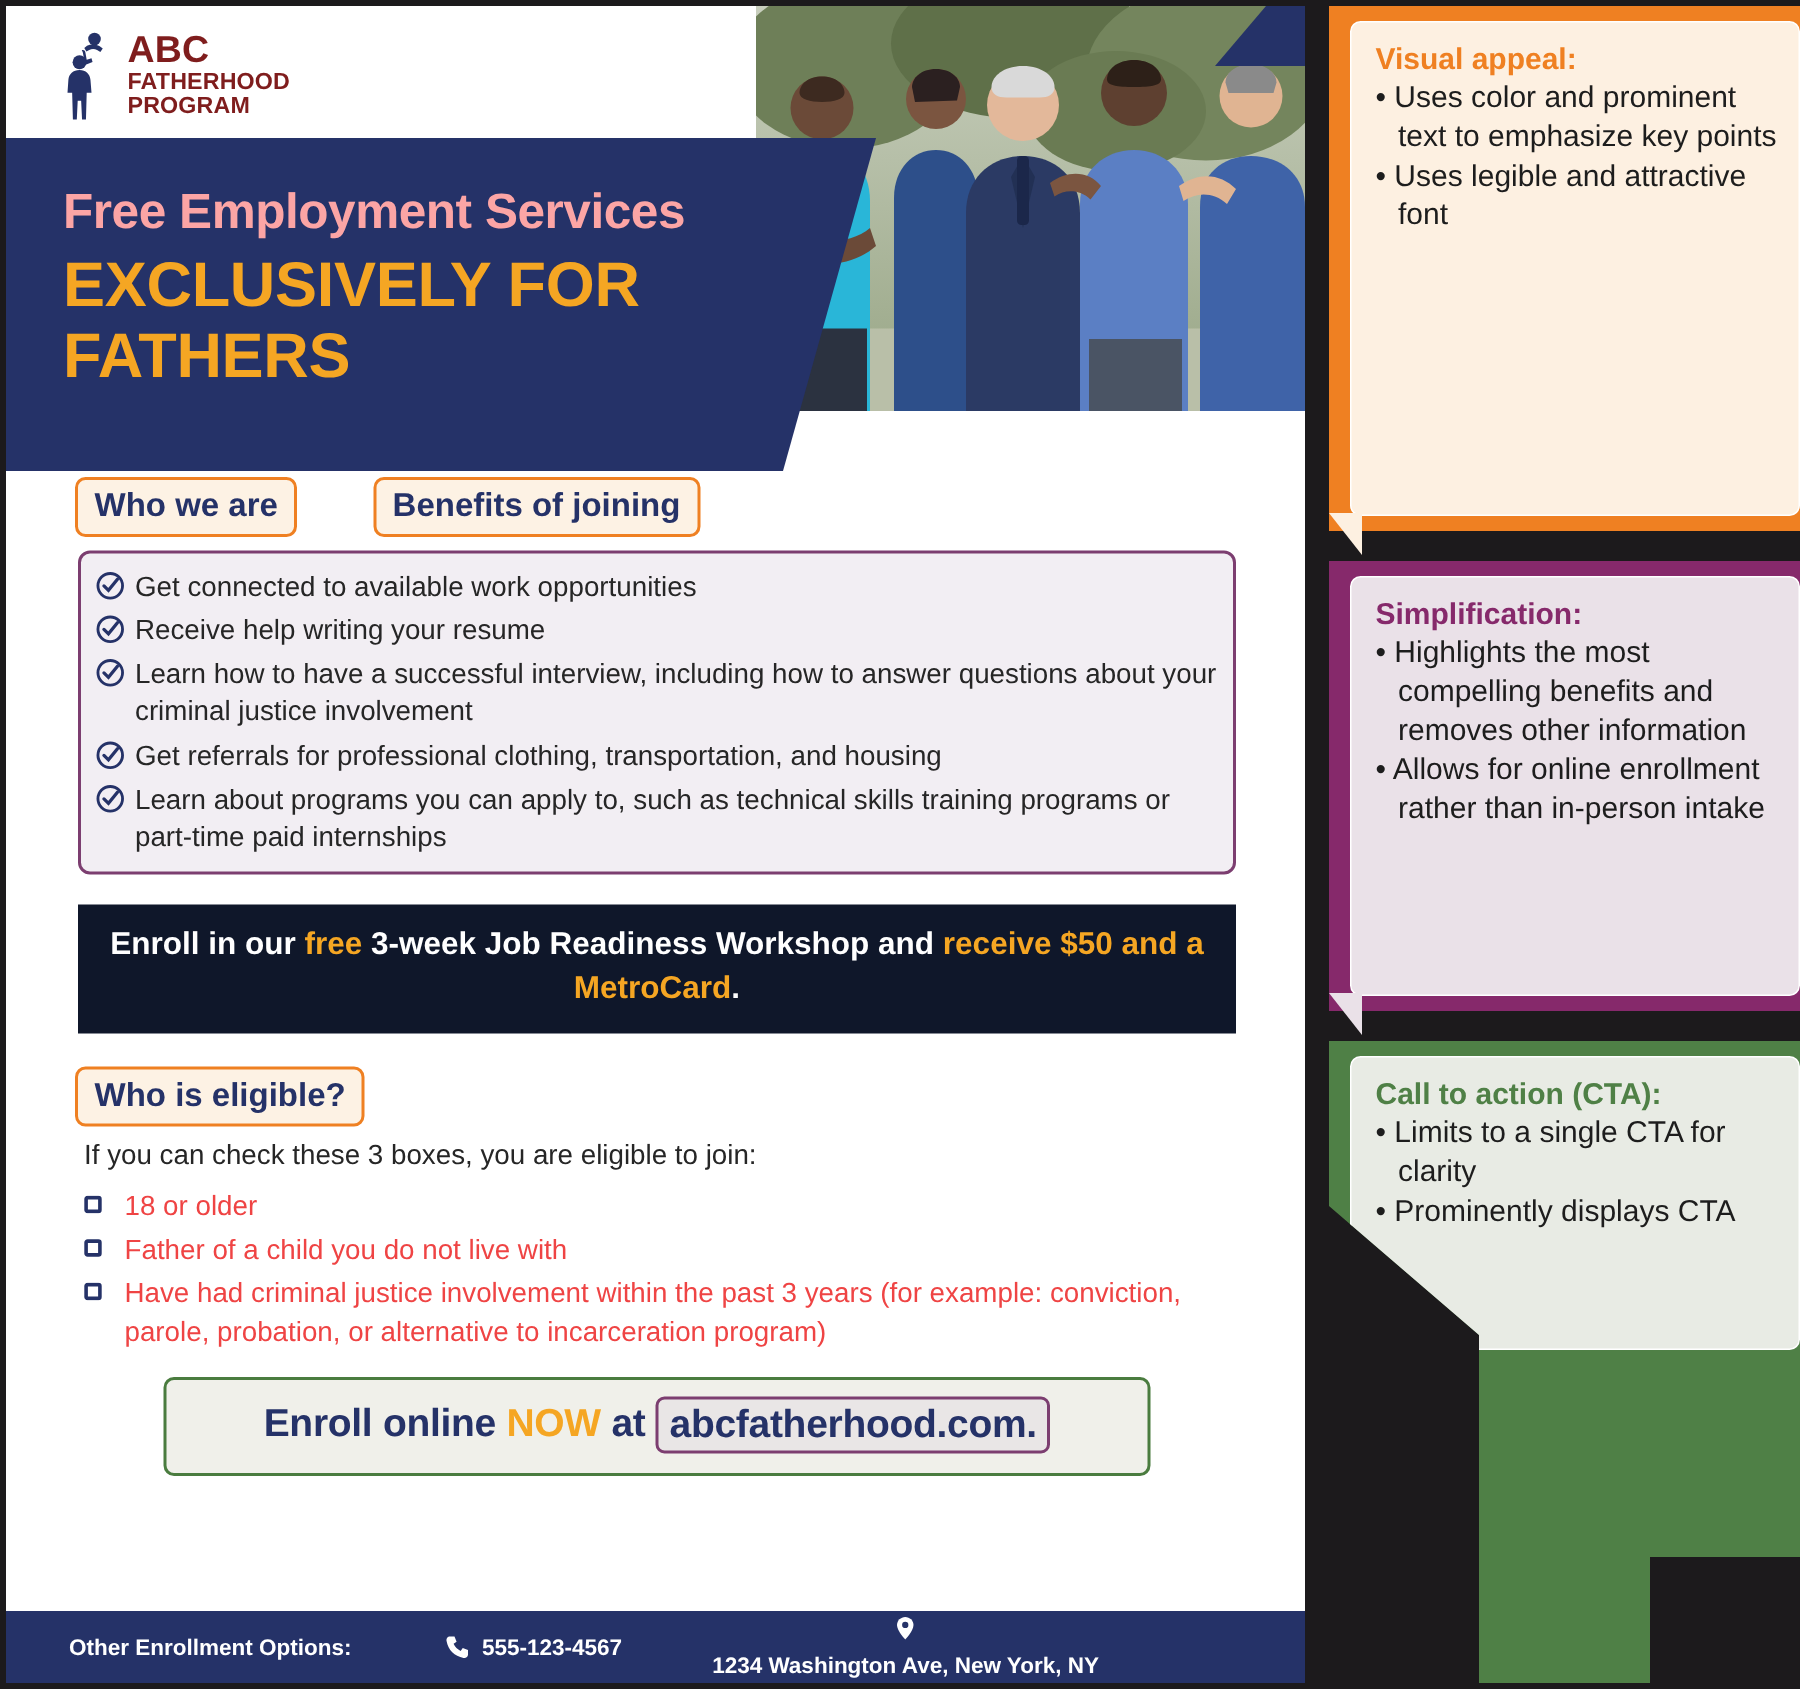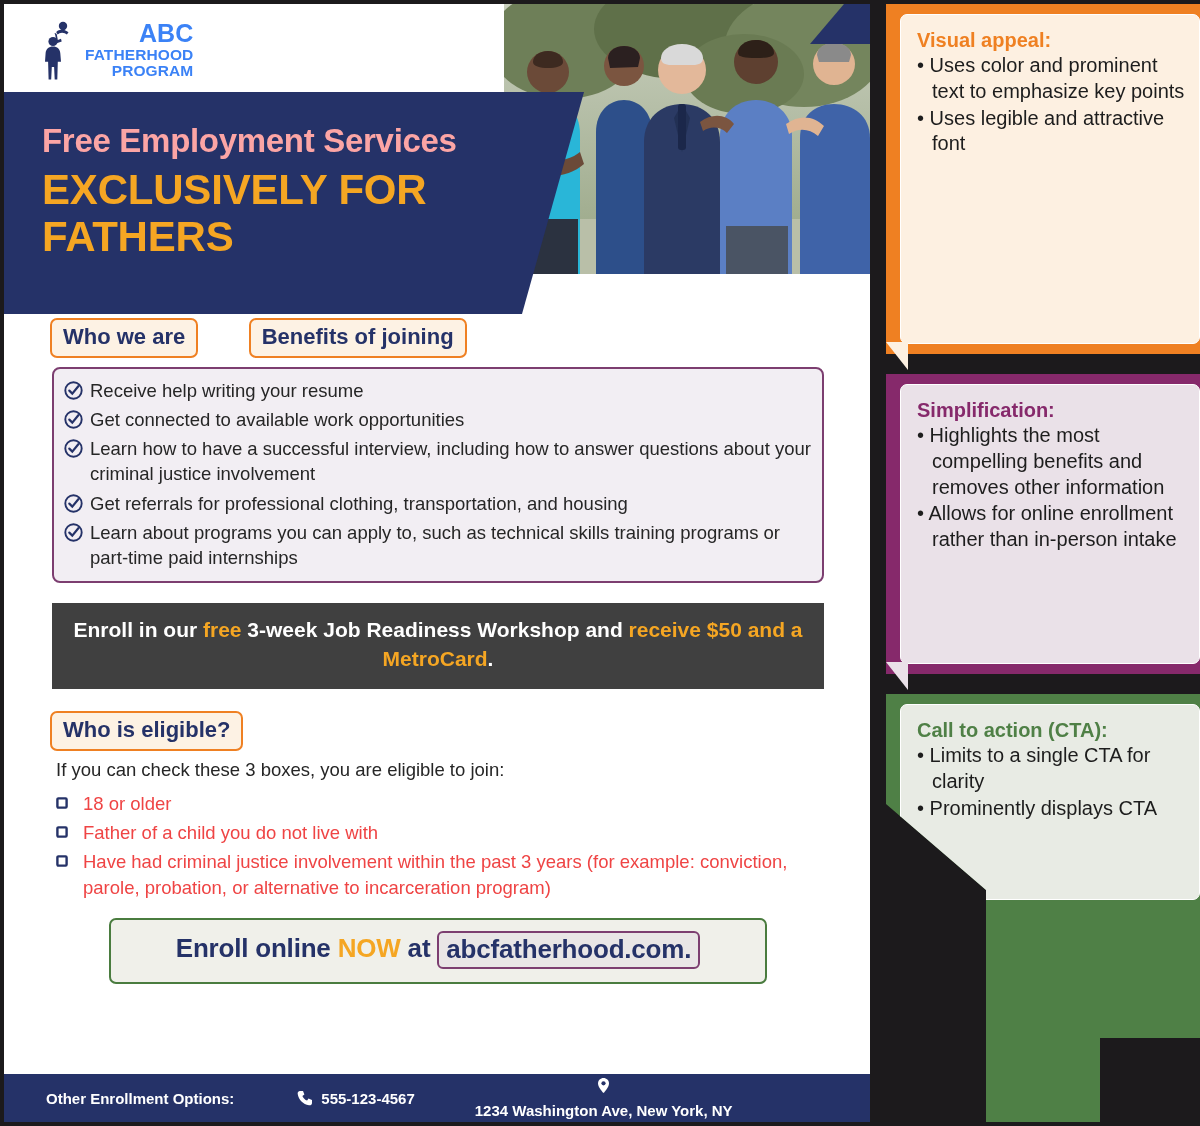--- a/index.html
+++ b/index.html
@@ -16,21 +16,21 @@
     position: absolute; left: 4px; top: 4px;
     width: 866px; height: 1118px;
     background: #ffffff;
     overflow: hidden;
   }
 
   
   .logo-band { position: absolute; left: 0; top: 0; width: 866px; height: 92px; background:#fff; }
   .logo-wrap { position: absolute; left: 38px; top: 16px; display: flex; align-items: center; gap: 9px; }
   .logo-mark { width: 34px; height: 60px; display: block; }
-  .logo-text { font-weight: bold; color:#3b82f6; line-height: 1.02; letter-spacing: .1px; text-align: right; }
+  .logo-text { font-weight: bold; color:#7f1d1d; line-height: 1.02; letter-spacing: .1px; }
   .logo-l1 { font-size: 25px; }
   .logo-l2 { font-size: 15.5px; }
   .logo-l3 { font-size: 15.5px; }
 
   
   .photo {
     position: absolute; left: 500px; top: 0; width: 366px; height: 270px;
     overflow: hidden;
   }
   .photo svg { display:block; width: 366px; height: 270px; }
@@ -75,21 +75,21 @@
     background:#f2eef3; border: 2px solid #7c3e70; border-radius: 8px;
     padding: 9px 10px 11px 10px;
   }
   .ben-row { display:flex; align-items:flex-start; gap:7px; margin-bottom: 4px; }
   .ben-row:last-child { margin-bottom: 0; }
   .chk { flex: 0 0 auto; margin-top: 3px; }
   .ben-txt { font-size: 18.5px; color:#262626; line-height: 1.36; }
 
   
   .workshop {
-    margin: 20px 0 0 48px; width: 772px; background:#404040;
+    margin: 20px 0 0 48px; width: 772px; background:#0f172a;
     padding: 13px 20px 15px 20px; text-align:center;
     color:#fff; font-size: 21px; font-weight:bold; line-height:1.38;
   }
   .gold { color:#f5a623; }
 
   
   .elig-intro { margin: 8px 0 0 52px; font-size: 18.5px; color:#262626; }
   .elig-list { margin: 10px 0 0 52px; width: 790px; }
   .elig-row { display:flex; align-items:flex-start; gap:15px; margin-bottom: 4px; font-size:18.5px; color:#ef4444; line-height:1.36; }
   .box { flex:0 0 auto; margin-top: 6px; }
@@ -238,28 +238,28 @@
 
 
       <div class="sec-head" style="margin-top:4px;">Benefits of joining</div>
 
       <div class="benefits">
         <div class="ben-row">
           <svg class="chk" width="19" height="19" viewBox="0 0 19 19">
               <circle cx="9.5" cy="9.5" r="8.2" fill="none" stroke="#253268" stroke-width="1.9"></circle>
               <path d="M5.3 9.6l3 3 6-7.4" fill="none" stroke="#253268" stroke-width="2.2" stroke-linecap="round"></path>
             </svg>
+          <span class="ben-txt">Get connected to available work opportunities</span>
+        </div>
+        <div class="ben-row">
+          <svg class="chk" width="19" height="19" viewBox="0 0 19 19">
+              <circle cx="9.5" cy="9.5" r="8.2" fill="none" stroke="#253268" stroke-width="1.9"></circle>
+              <path d="M5.3 9.6l3 3 6-7.4" fill="none" stroke="#253268" stroke-width="2.2" stroke-linecap="round"></path>
+            </svg>
           <span class="ben-txt">Receive help writing your resume</span>
-        </div>
-        <div class="ben-row">
-          <svg class="chk" width="19" height="19" viewBox="0 0 19 19">
-              <circle cx="9.5" cy="9.5" r="8.2" fill="none" stroke="#253268" stroke-width="1.9"></circle>
-              <path d="M5.3 9.6l3 3 6-7.4" fill="none" stroke="#253268" stroke-width="2.2" stroke-linecap="round"></path>
-            </svg>
-          <span class="ben-txt">Get connected to available work opportunities</span>
         </div>
         <div class="ben-row">
           <svg class="chk" width="19" height="19" viewBox="0 0 19 19">
               <circle cx="9.5" cy="9.5" r="8.2" fill="none" stroke="#253268" stroke-width="1.9"></circle>
               <path d="M5.3 9.6l3 3 6-7.4" fill="none" stroke="#253268" stroke-width="2.2" stroke-linecap="round"></path>
             </svg>
           <span class="ben-txt">Learn how to have a successful interview, including how to answer questions about your criminal justice involvement</span>
         </div>
         <div class="ben-row">
           <svg class="chk" width="19" height="19" viewBox="0 0 19 19">

